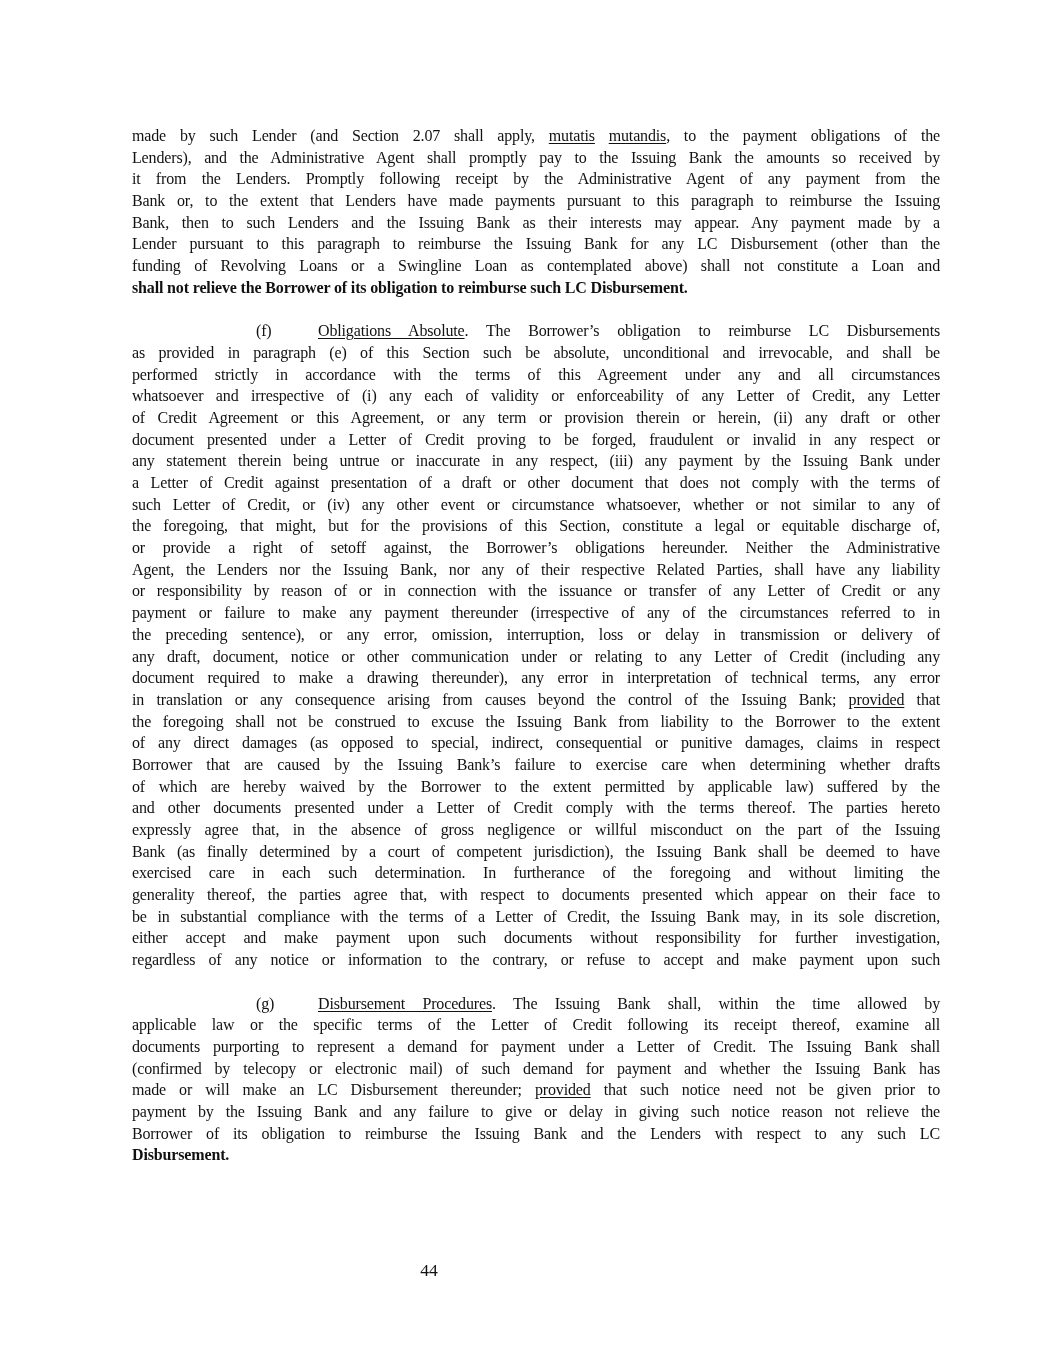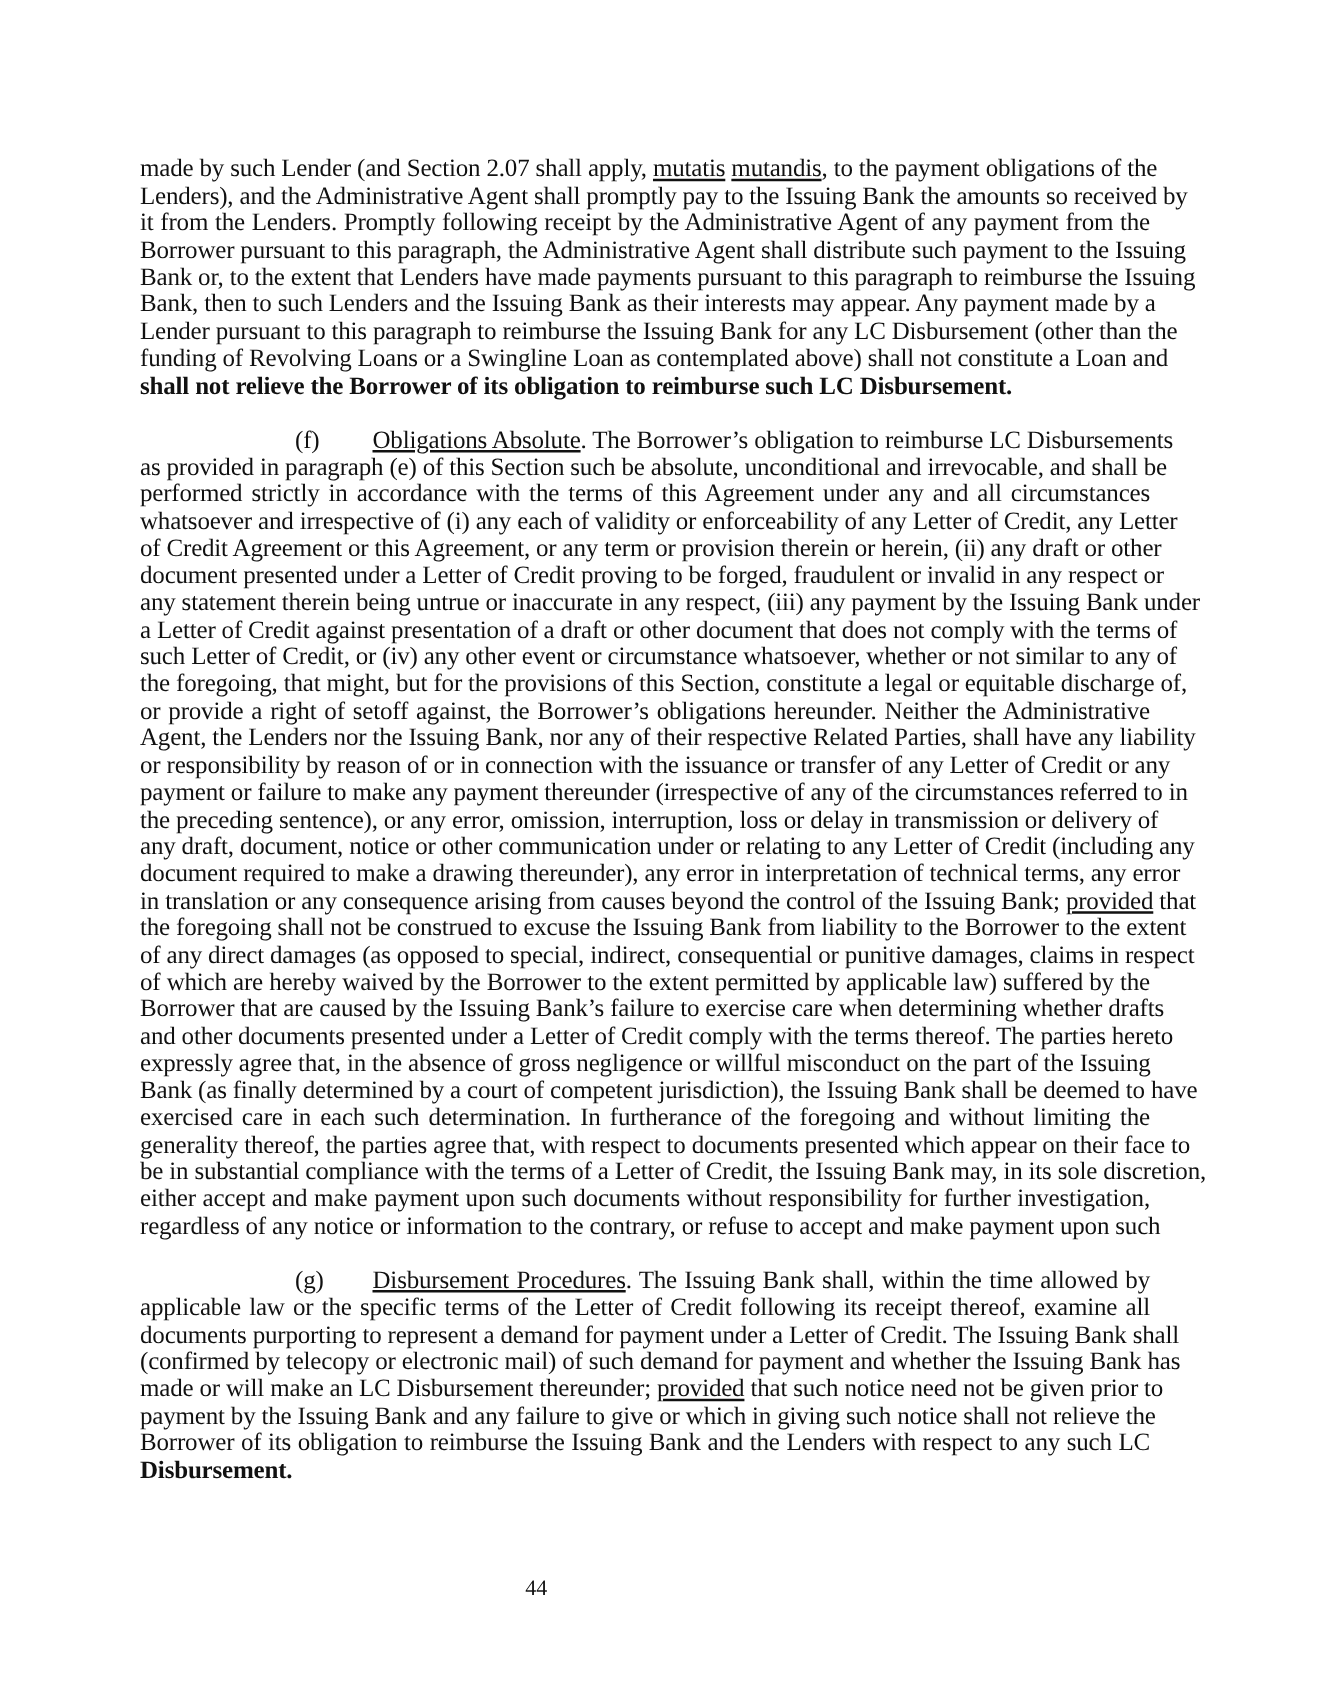--- a/index.html
+++ b/index.html
@@ -1,20 +1,20 @@
 <!DOCTYPE html>
 <html><head>
 <meta charset="utf-8">
 <style>
   html, body { margin: 0; padding: 0; background: #ffffff; }
   body { width: 1055px; height: 1365px; position: relative; overflow: hidden; }
   .page {
-    position: absolute; left: 112px; top: 125px; width: 808px;
+    position: absolute; left: 132px; top: 125px; width: 808px;
     font-family: "Liberation Serif", "DejaVu Serif", serif;
-    font-size: 20px; color: #111111;
+    font-size: 16px; color: #111111;
   }
   .para { margin: 0 0 21.7px 0; }
   .line {
     display: block; height: 21.7px; line-height: 21.7px;
     white-space: nowrap; text-align: justify; text-align-last: justify;
     letter-spacing: -0.15px;
   }
   .line.last { text-align-last: left; font-weight: bold; }
   .line.first-indent { padding-left: 124px; }
   .u { text-decoration: underline; text-underline-offset: 2px; }
@@ -25,21 +25,20 @@
   }
 </style>
 </head>
 <body>
 
 <div class="page" id="page">
     <div class="para">
       <span class="line">made by such Lender (and Section 2.07 shall apply, <span class="u">mutatis</span> <span class="u">mutandis</span>, to the payment obligations of the</span>
       <span class="line">Lenders), and the Administrative Agent shall promptly pay to the Issuing Bank the amounts so received by</span>
       <span class="line">it from the Lenders.  Promptly following receipt by the Administrative Agent of any payment from the</span>
-      <span class="line">Borrower pursuant to this paragraph, the Administrative Agent shall distribute such payment to the Issuing</span>
       <span class="line">Bank or, to the extent that Lenders have made payments pursuant to this paragraph to reimburse the Issuing</span>
       <span class="line">Bank, then to such Lenders and the Issuing Bank as their interests may appear.  Any payment made by a</span>
       <span class="line">Lender pursuant to this paragraph to reimburse the Issuing Bank for any LC Disbursement (other than the</span>
       <span class="line">funding of Revolving Loans or a Swingline Loan as contemplated above) shall not constitute a Loan and</span>
       <span class="line last">shall not relieve the Borrower of its obligation to reimburse such LC Disbursement.</span>
     </div>
     <div class="para">
       <span class="line first-indent"><span class="label">(f)</span><span class="u">Obligations Absolute</span>.  The Borrower’s obligation to reimburse LC Disbursements</span>
       <span class="line">as provided in paragraph (e) of this Section such be absolute, unconditional and irrevocable, and shall be</span>
       <span class="line">performed strictly in accordance with the terms of this Agreement under any and all circumstances</span>
@@ -53,35 +52,35 @@
       <span class="line">or provide a right of setoff against, the Borrower’s obligations hereunder.  Neither the Administrative</span>
       <span class="line">Agent, the Lenders nor the Issuing Bank, nor any of their respective Related Parties, shall have any liability</span>
       <span class="line">or responsibility by reason of or in connection with the issuance or transfer of any Letter of Credit or any</span>
       <span class="line">payment or failure to make any payment thereunder (irrespective of any of the circumstances referred to in</span>
       <span class="line">the preceding sentence), or any error, omission, interruption, loss or delay in transmission or delivery of</span>
       <span class="line">any draft, document, notice or other communication under or relating to any Letter of Credit (including any</span>
       <span class="line">document required to make a drawing thereunder), any error in interpretation of technical terms, any error</span>
       <span class="line">in translation or any consequence arising from causes beyond the control of the Issuing Bank; <span class="u">provided</span> that</span>
       <span class="line">the foregoing shall not be construed to excuse the Issuing Bank from liability to the Borrower to the extent</span>
       <span class="line">of any direct damages (as opposed to special, indirect, consequential or punitive damages, claims in respect</span>
+      <span class="line">Borrower that are caused by the Issuing Bank’s failure to exercise care when determining whether drafts</span>
       <span class="line">of which are hereby waived by the Borrower to the extent permitted by applicable law) suffered by the</span>
-      <span class="line">Borrower that are caused by the Issuing Bank’s failure to exercise care when determining whether drafts</span>
       <span class="line">and other documents presented under a Letter of Credit comply with the terms thereof.  The parties hereto</span>
       <span class="line">expressly agree that, in the absence of gross negligence or willful misconduct on the part of the Issuing</span>
       <span class="line">Bank (as finally determined by a court of competent jurisdiction), the Issuing Bank shall be deemed to have</span>
       <span class="line">exercised care in each such determination.  In furtherance of the foregoing and without limiting the</span>
       <span class="line">generality thereof, the parties agree that, with respect to documents presented which appear on their face to</span>
       <span class="line">be in substantial compliance with the terms of a Letter of Credit, the Issuing Bank may, in its sole discretion,</span>
       <span class="line">either accept and make payment upon such documents without responsibility for further investigation,</span>
       <span class="line">regardless of any notice or information to the contrary, or refuse to accept and make payment upon such</span>
     </div>
     <div class="para">
       <span class="line first-indent"><span class="label">(g)</span><span class="u">Disbursement Procedures</span>.  The Issuing Bank shall, within the time allowed by</span>
       <span class="line">applicable law or the specific terms of the Letter of Credit following its receipt thereof, examine all</span>
       <span class="line">documents purporting to represent a demand for payment under a Letter of Credit.  The Issuing Bank shall</span>
       <span class="line">(confirmed by telecopy or electronic mail) of such demand for payment and whether the Issuing Bank has</span>
       <span class="line">made or will make an LC Disbursement thereunder; <span class="u">provided</span> that such notice need not be given prior to</span>
-      <span class="line">payment by the Issuing Bank and any failure to give or which in giving such notice shall not relieve the</span>
+      <span class="line">payment by the Issuing Bank and any failure to give or delay in giving such notice reason not relieve the</span>
       <span class="line">Borrower of its obligation to reimburse the Issuing Bank and the Lenders with respect to any such LC</span>
       <span class="line last">Disbursement.</span>
     </div>
   </div>
 <div class="page-number">44</div>
 
 </body></html>

